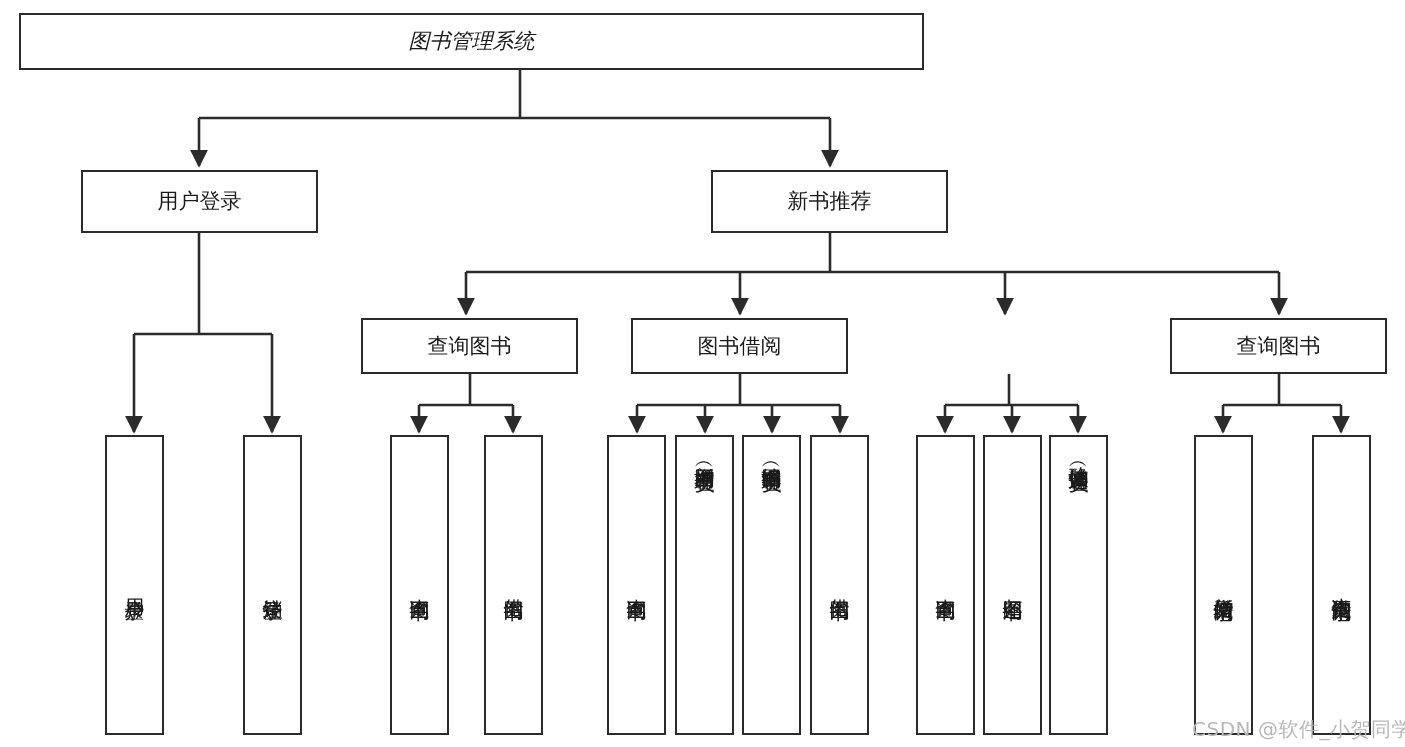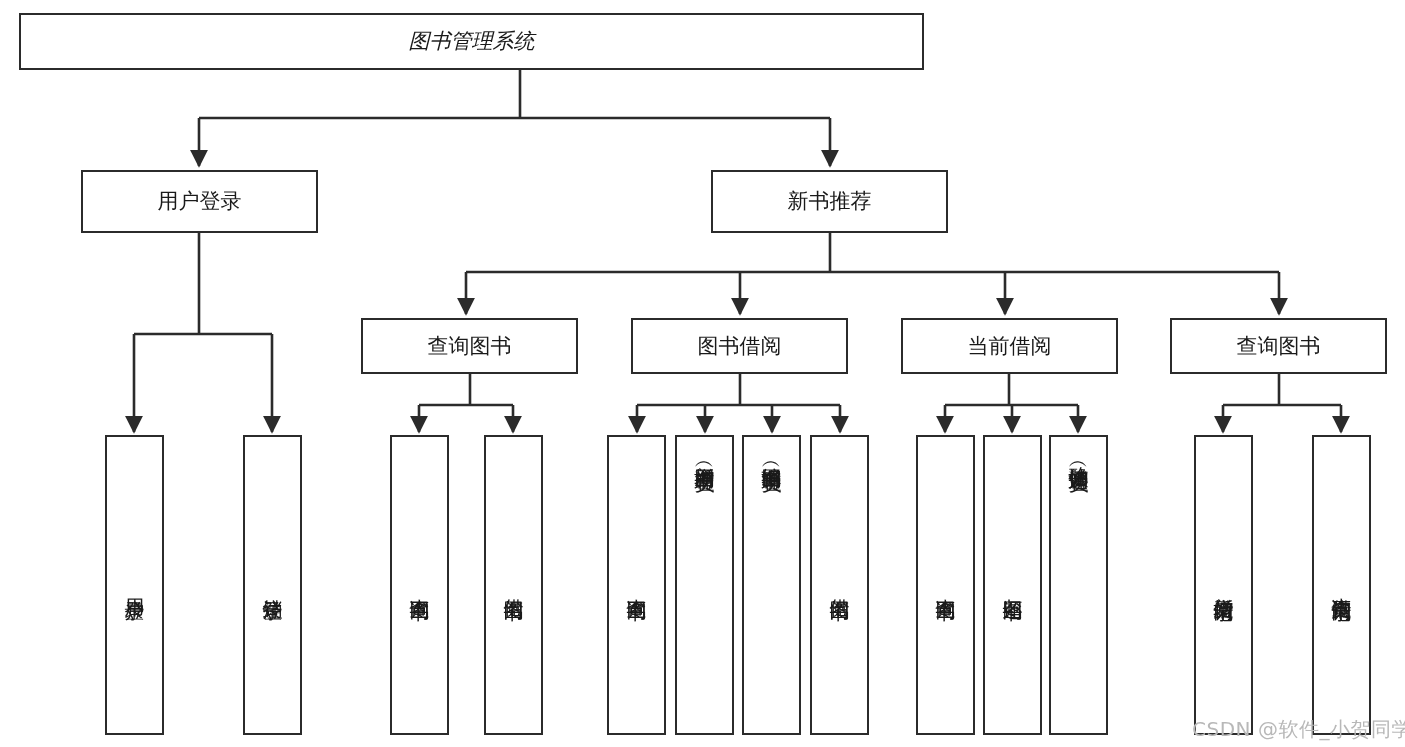--- a/index.html
+++ b/index.html
@@ -136,23 +136,20 @@
   <div class="node h" style="left:711px; top:170px; width:237px; height:63px;">
     <span>新书推荐</span>
   </div>
 
   <div class="node h" style="left:361px; top:318px; width:217px; height:56px;">
     <span>查询图书</span>
   </div>
   <div class="node h" style="left:631px; top:318px; width:217px; height:56px;text-align:center;">
     <span>图书借阅</span>
   </div>
-  <div class="node h" style="left:901px; top:318px; width:217px; height:56px;">
-    <span>当前借阅</span>
-  </div>
   <div class="node h" style="left:1170px; top:318px; width:217px; height:56px;">
     <span>查询图书</span>
   </div>
 
   <div class="node v centered" style="left:105px; top:435px; width:59px; height:300px;">
     <span class="vtext">用户登录</span>
   </div>
   <div class="node v centered" style="left:243px; top:435px; width:59px; height:300px;">
     <span class="vtext">注销登录</span>
   </div>

